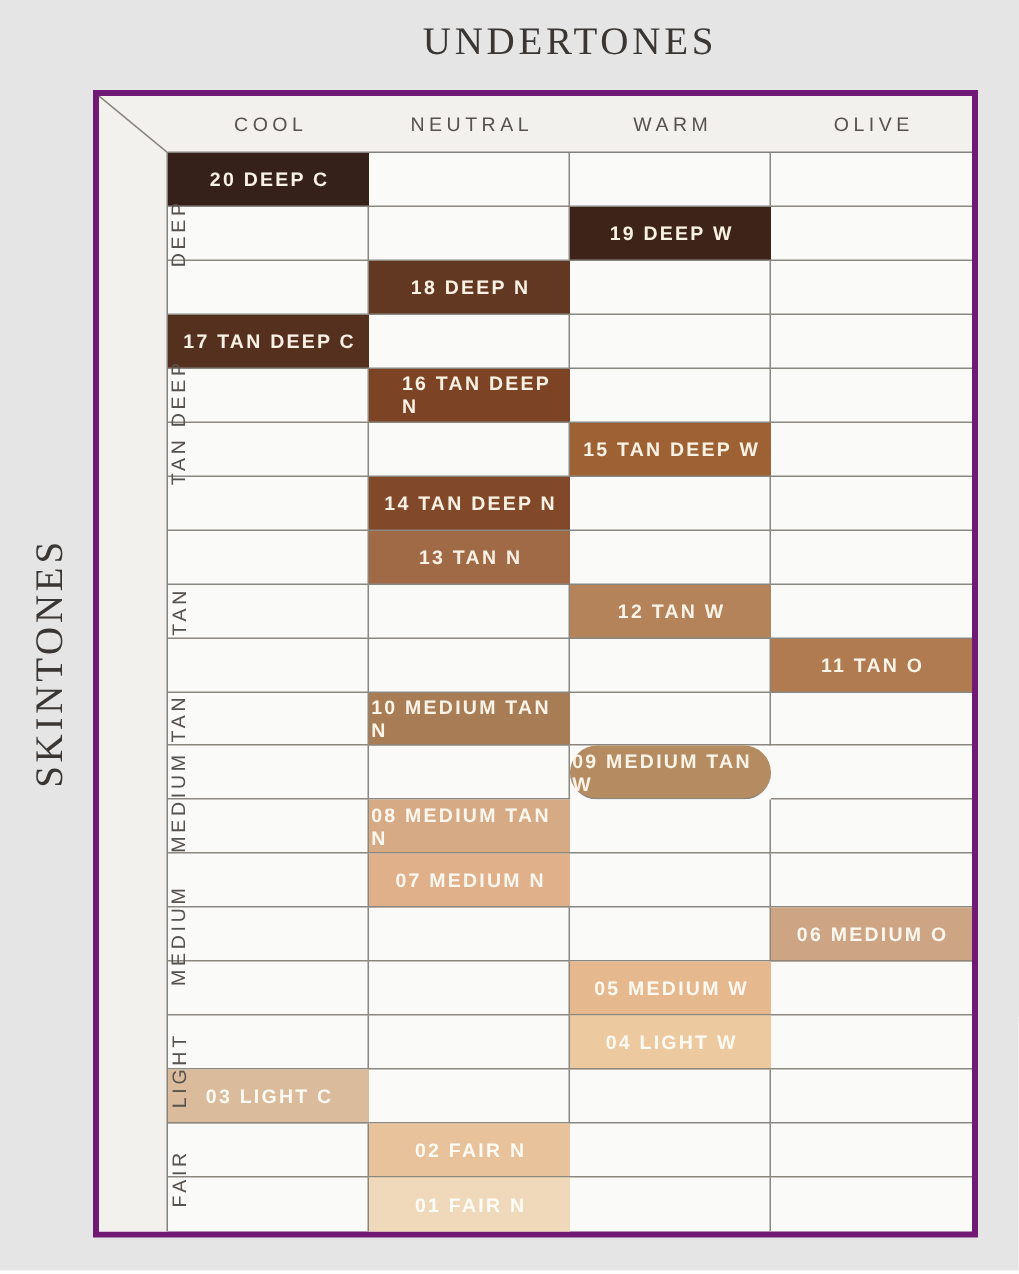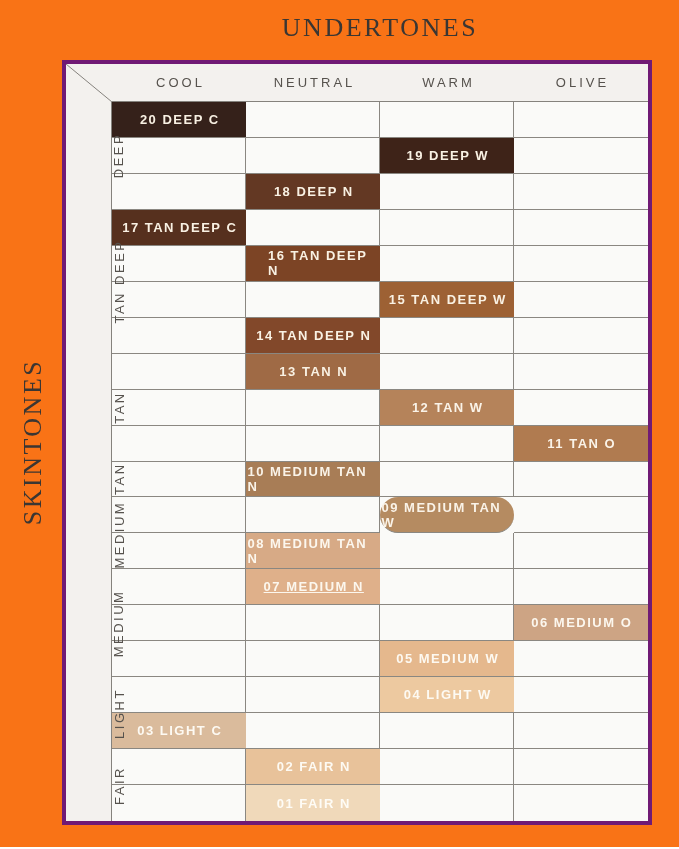--- a/index.html
+++ b/index.html
@@ -1,18 +1,18 @@
 <!DOCTYPE html>
 <html><head>
 <meta charset="utf-8">
 <style>
   html,body { margin:0; padding:0; }
   .page {
     position:relative; width:679px; height:847px;
-    background:#f97316; overflow:hidden;
+    background:#e5e5e5; overflow:hidden;
     font-family:"Liberation Sans", sans-serif;
   }
   .axis-title-x {
     position:absolute; top:13px; left:108px; width:544px;
     text-align:center;
     font-family:"Liberation Serif", serif;
     font-size:26px; letter-spacing:2.5px; color:#3a3633;
   }
   .axis-title-y {
     position:absolute; left:33px; top:442px;
@@ -159,21 +159,21 @@
         <div class="cell last-col"></div>
         <div class="cell"></div>
         <div class="cell"></div>
         <div class="cell filled" style="background: rgb(181, 139, 97); color: rgb(250, 243, 232); border-radius: 18px;">09 MEDIUM TAN W</div>
         <div class="cell last-col"></div>
         <div class="cell"></div>
         <div class="cell filled" style="background: rgb(215, 170, 134); color: rgb(252, 247, 238);">08 MEDIUM TAN N</div>
         <div class="cell"></div>
         <div class="cell last-col"></div>
         <div class="cell"></div>
-        <div class="cell filled" style="background: rgb(223, 176, 138); color: rgb(252, 247, 238); text-decoration: underline;">07 MEDIUM N</div>
+        <div class="cell filled" style="background: rgb(223, 176, 138); color: rgb(252, 247, 238);">07 MEDIUM N</div>
         <div class="cell"></div>
         <div class="cell last-col"></div>
         <div class="cell"></div>
         <div class="cell"></div>
         <div class="cell"></div>
         <div class="cell last-col filled" style="background: rgb(205, 164, 132); color: rgb(252, 247, 238);">06 MEDIUM O</div>
         <div class="cell"></div>
         <div class="cell"></div>
         <div class="cell filled" style="background: rgb(229, 184, 141); color: rgb(253, 249, 241);">05 MEDIUM W</div>
         <div class="cell last-col"></div>

